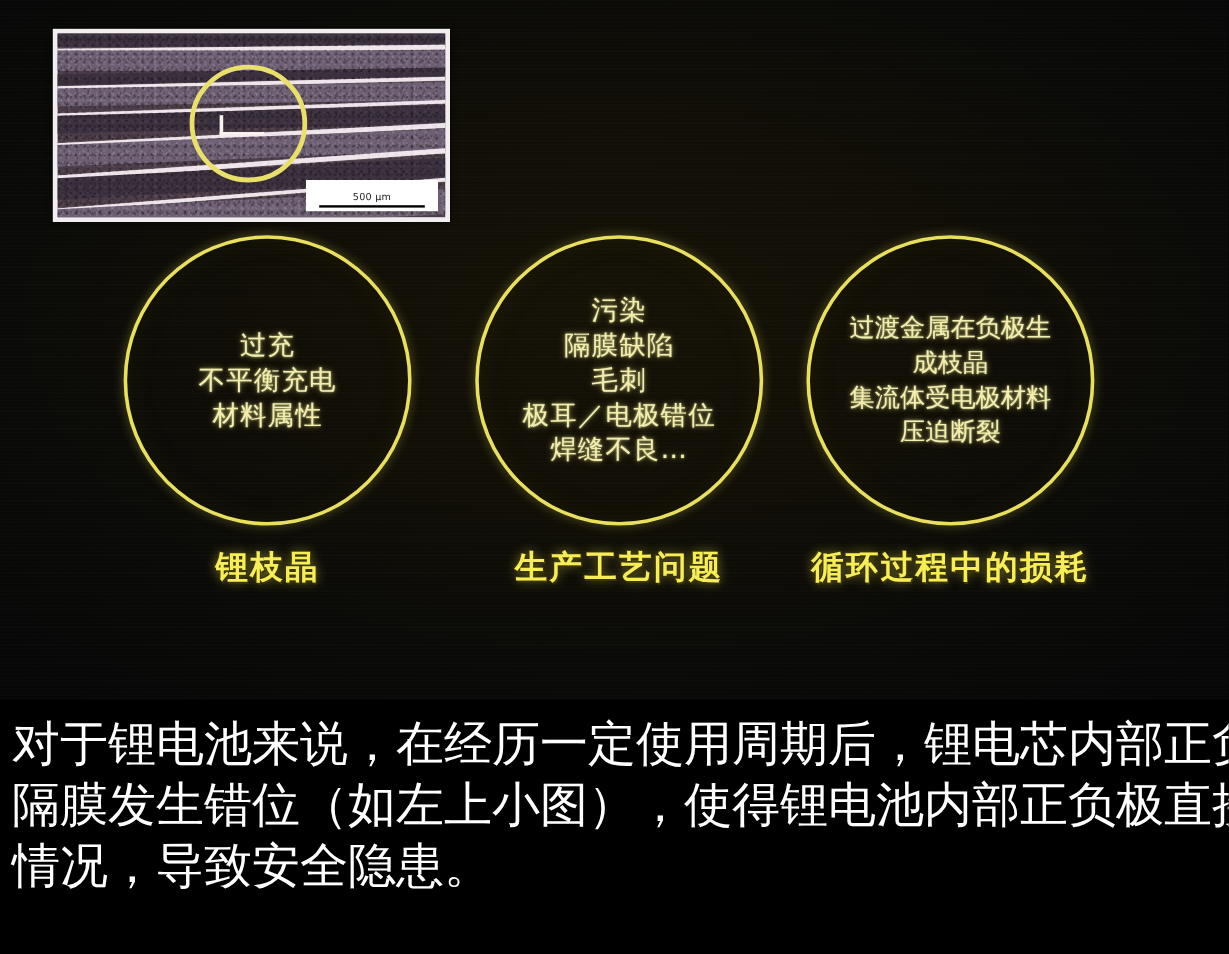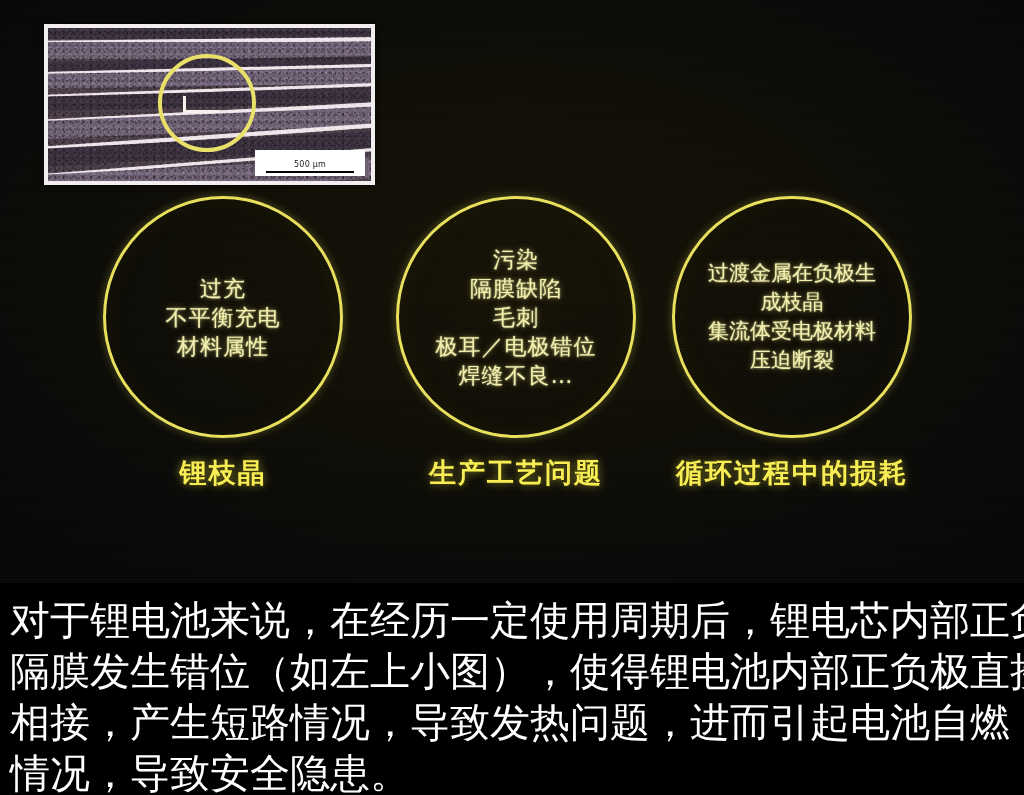--- a/index.html
+++ b/index.html
@@ -244,17 +244,16 @@
         <div>压迫断裂</div>
       </div>
     </div>
     <div id="label-3" class="cause-label">循环过程中的损耗</div>
 
   </div>
 
   <div id="caption">
     <div class="caption-line">对于锂电池来说，在经历一定使用周期后，锂电芯内部正负极</div>
     <div class="caption-line">隔膜发生错位（如左上小图），使得锂电池内部正负极直接</div>
-    <div class="caption-line">相接，产生短路情况，导致发热问题，进而引起电池自燃</div>
     <div class="caption-line">情况，导致安全隐患。</div>
   </div>
 
 </div>
 
 </body></html>

